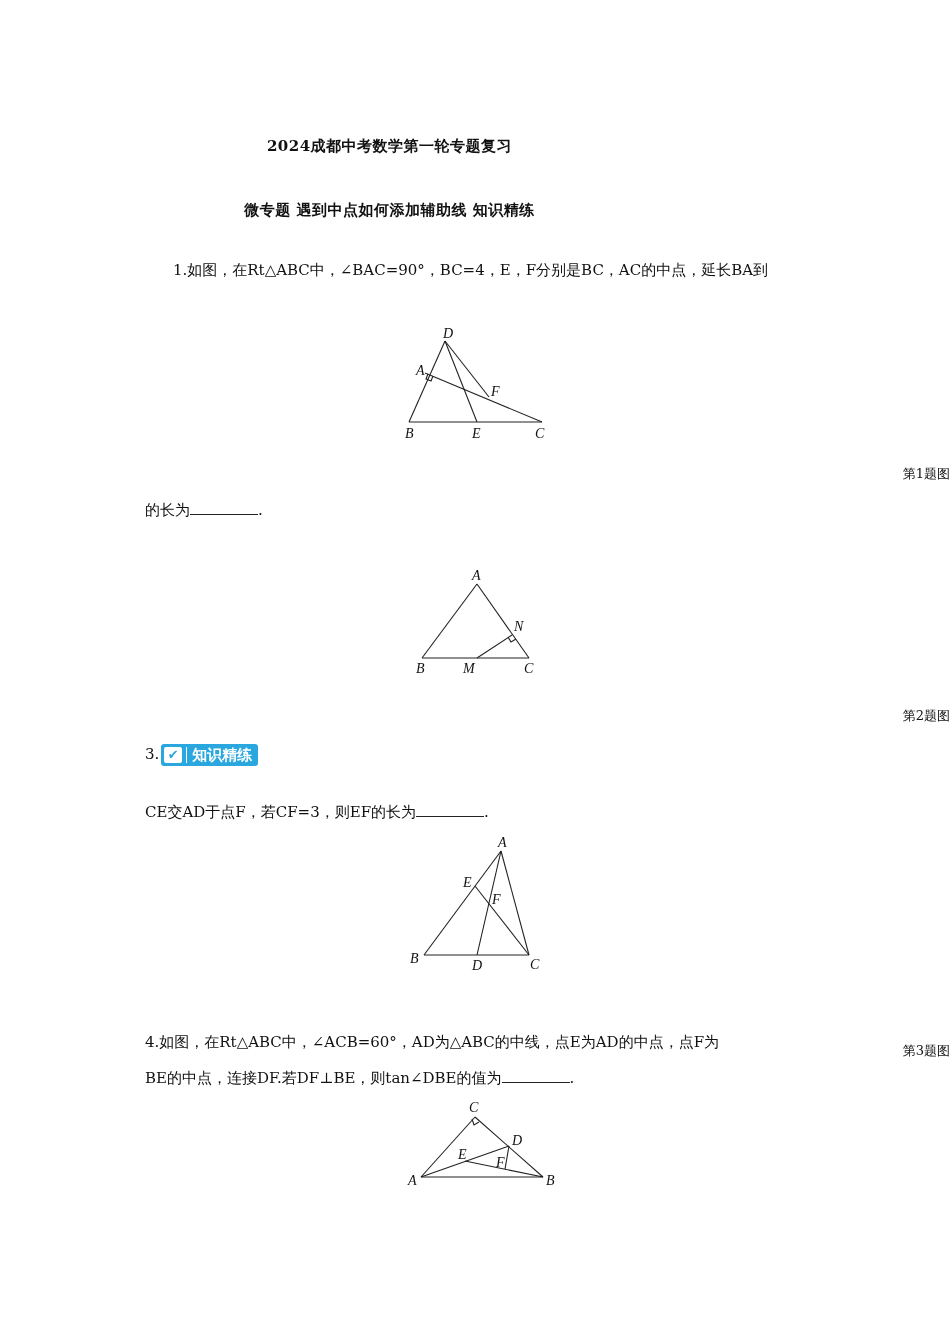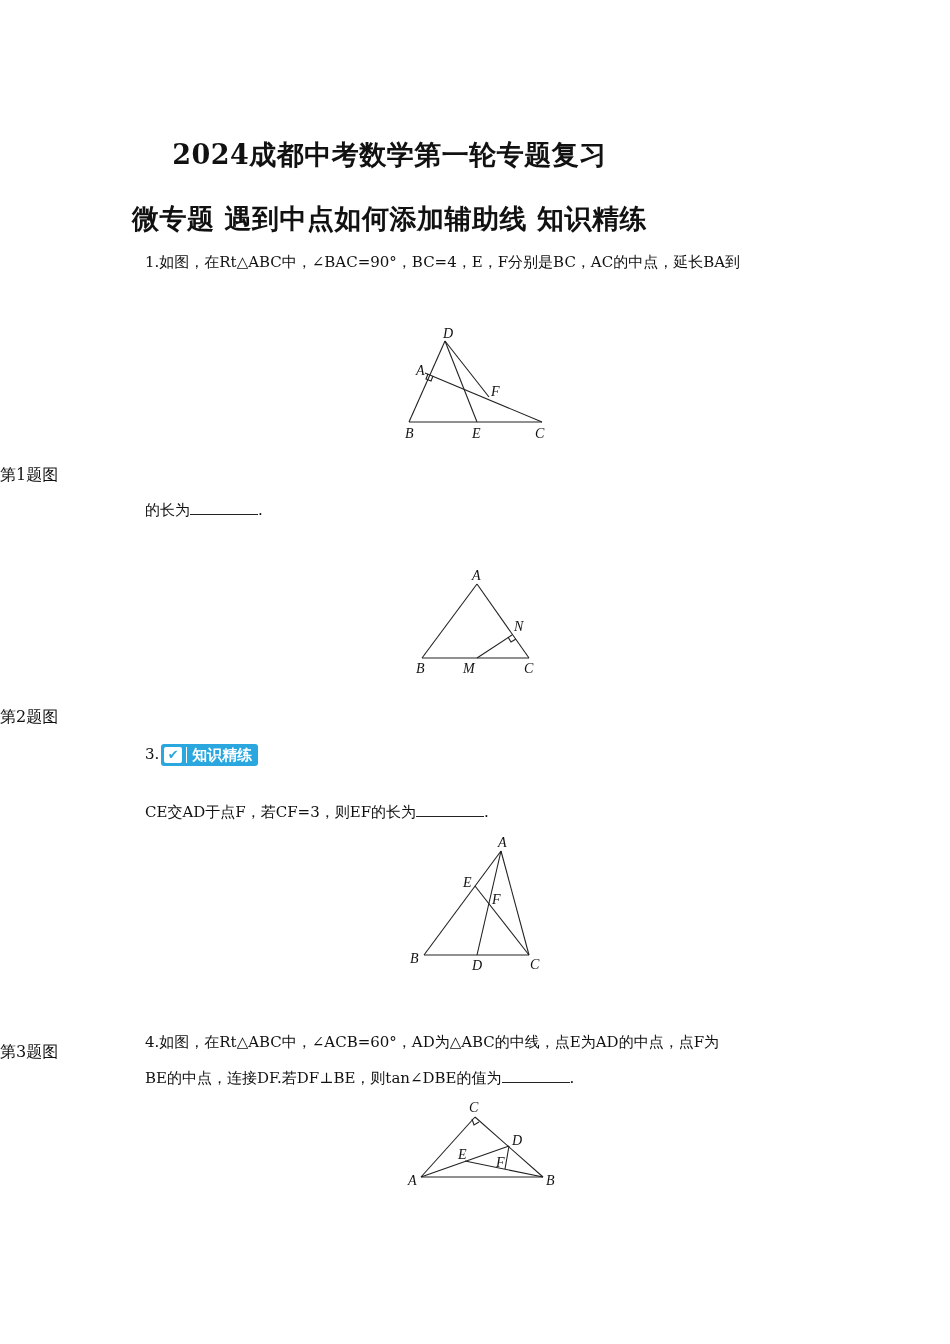--- a/index.html
+++ b/index.html
@@ -2,50 +2,50 @@
 <html><head>
   <meta charset="utf-8">
   <style>
     html, body { margin: 0; padding: 0; background: #ffffff; }
     body {
       width: 950px; height: 1344px; position: relative; overflow: hidden;
       font-family: "DejaVu Serif", "Liberation Serif", serif; color: #111;
     }
     .title {
       position: absolute; left: 0; width: 779px; text-align: center;
-      font-weight: bold; font-size: 27px; letter-spacing: 0.5px;
+      font-weight: bold; font-size: 15px; letter-spacing: 0.5px;
     }
     .title.t1 { top: 137px; }
     .title.t2 { top: 201px; }
     .q-text {
       position: absolute; left: 145px; width: 664px;
       font-size: 15px; line-height: 36px; text-align: justify;
     }
     .blank { display: inline-block; width: 68px; border-bottom: 1px solid #222; height: 14px; vertical-align: baseline; }
     .badge {
       display: inline-flex; align-items: center; height: 22px; background: #29a7de; color: #fff;
       border-radius: 3px; padding: 0 6px 0 3px; font-family: "DejaVu Sans", sans-serif; font-size: 15px; font-weight: bold;
       vertical-align: middle; margin: 0 4px 0 2px;
     }
     .badge .check { display: inline-flex; align-items: center; justify-content: center; width: 18px; height: 16px; background:#fff; color:#29a7de; border-radius:2px; font-size:13px; margin-right:4px; }
     .badge .sep { display:inline-block; width:1px; height:16px; background:#fff; margin-right:5px; }
     .caption {
-      position: absolute; left: 0; width: 950px; text-align: left; font-size: 16px;
+      position: absolute; left: 0; width: 950px; text-align: right; font-size: 13px;
     }
     svg.fig { position: absolute; overflow: visible; }
     svg.fig line, svg.fig polyline { stroke: #222; stroke-width: 1.1; fill: none; }
     svg.fig text { font-family: "Liberation Serif", serif; font-style: italic; font-size: 14px; fill: #111; }
   </style>
 </head>
 <body>
 
 <div class="title t1">2024成都中考数学第一轮专题复习</div>
 <div class="title t2">微专题  遇到中点如何添加辅助线  知识精练</div>
 
-<div class="q-text" style="top:244px;">
+<div class="q-text" style="top:252px;margin-left:28px;">
   <div><span>1.</span><span>如图，在Rt△ABC中，∠BAC=90°，BC=4，E，F分别是BC，AC的中点，延长BA到</span></div>
 </div>
 
 <svg class="fig" style="left:395px;top:320px;" width="170" height="130" viewBox="0 0 170 130">
   <line x1="50" y1="21" x2="14" y2="102"></line>
   <line x1="14" y1="102" x2="147" y2="102"></line>
   <line x1="30" y1="53" x2="147" y2="102"></line>
   <line x1="50" y1="21" x2="82" y2="102"></line>
   <line x1="50" y1="21" x2="94" y2="77"></line>
   <polyline points="33,54 31,59 36,61 38,56"></polyline>

